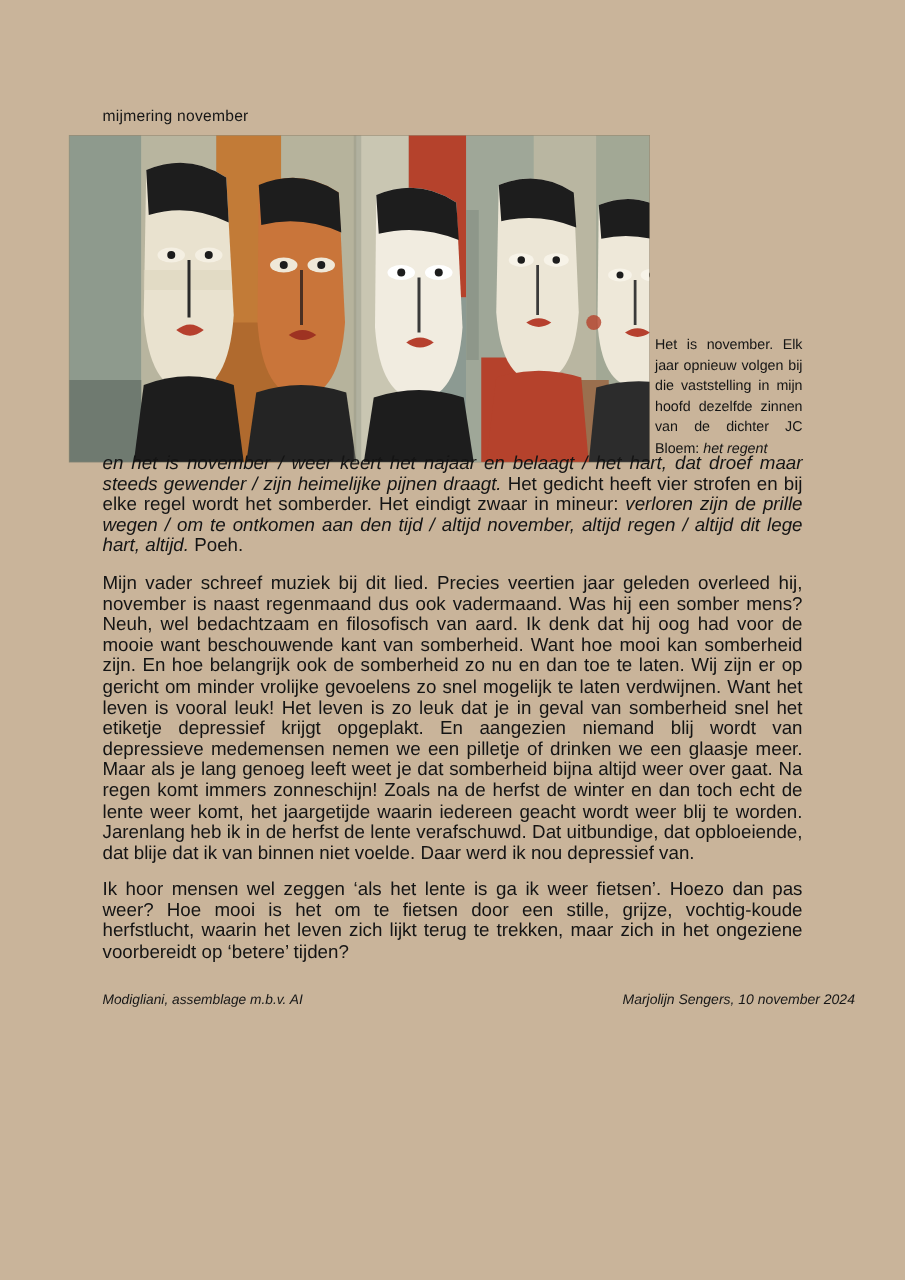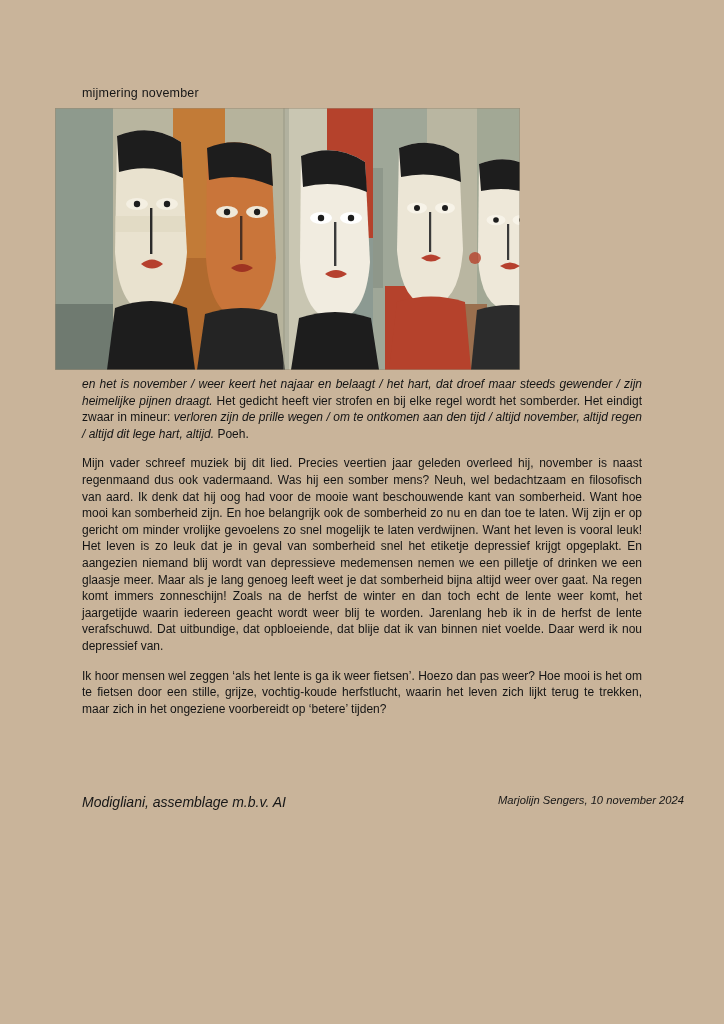--- a/index.html
+++ b/index.html
@@ -50,38 +50,38 @@
     text-align: justify;
     text-justify: inter-word;
     color: #141414;
   }
   .intro .ital {
     font-style: italic;
   }
   .body-text {
     position: absolute;
     left: 82px;
-    top: 376px;
+    top: 363px;
     width: 560px;
-    font-size: 12px;
+    font-size: 15px;
     line-height: 16.6px;
     text-align: justify;
     text-justify: inter-word;
     color: #141414;
   }
   .para {
     margin: 0 0 13px 0;
   }
   .para:last-child { margin-bottom: 4px; }
   .ital { font-style: italic; }
   .footer-left {
     position: absolute;
     left: 82px;
     top: 794px;
-    font-size: 14px;
+    font-size: 11px;
     font-style: italic;
     color: #161616;
     text-align: center;
   }
   .footer-right {
     position: absolute;
     left: 466px;
     top: 794px;
     font-size: 11.2px;
     font-style: italic;
@@ -167,20 +167,23 @@
       <path d="M445 158 q10 -7 20 0 q-10 7 -20 0 z" fill="#b6402e"></path>
       <path d="M422 202 q34 -10 68 0 l6 60 l-80 0 z" fill="#2c2c2c"></path>
 
       <rect x="318" y="60" width="10" height="120" fill="#7f8a80" opacity="0.55"></rect>
       <rect x="228" y="0" width="6" height="262" fill="#8e9183" opacity="0.4"></rect>
       <circle cx="420" cy="150" r="6" fill="#b5422c" opacity="0.8"></circle>
       <rect x="0" y="0" width="465" height="262" fill="none" stroke="#9a8a72" stroke-width="1"></rect>
     </svg>
   </div>
 
+  <div class="intro">
+    <span>Het is november. Elk jaar opnieuw volgen bij die vaststelling in mijn hoofd dezelfde zinnen van de dichter JC Bloem: </span><span class="ital">het regent</span>
+  </div>
 
   <div class="body-text">
     <p class="para">
       <span class="ital">en het is november / weer keert het najaar en belaagt / het hart, dat droef maar steeds gewender / zijn heimelijke pijnen draagt.</span><span> Het gedicht heeft vier strofen en bij elke regel wordt het somberder. Het eindigt zwaar in mineur: </span><span class="ital">verloren zijn de prille wegen / om te ontkomen aan den tijd / altijd november, altijd regen / altijd dit lege hart, altijd.</span><span> Poeh.</span>
     </p>
     <p class="para">Mijn vader schreef muziek bij dit lied. Precies veertien jaar geleden overleed hij, november is naast regenmaand dus ook vadermaand. Was hij een somber mens? Neuh, wel bedachtzaam en filosofisch van aard. Ik denk dat hij oog had voor de mooie want beschouwende kant van somberheid. Want hoe mooi kan somberheid zijn. En hoe belangrijk ook de somberheid zo nu en dan toe te laten. Wij zijn er op gericht om minder vrolijke gevoelens zo snel mogelijk te laten verdwijnen. Want het leven is vooral leuk! Het leven is zo leuk dat je in geval van somberheid snel het etiketje depressief krijgt opgeplakt. En aangezien niemand blij wordt van depressieve medemensen nemen we een pilletje of drinken we een glaasje meer. Maar als je lang genoeg leeft weet je dat somberheid bijna altijd weer over gaat. Na regen komt immers zonneschijn! Zoals na de herfst de winter en dan toch echt de lente weer komt, het jaargetijde waarin iedereen geacht wordt weer blij te worden. Jarenlang heb ik in de herfst de lente verafschuwd. Dat uitbundige, dat opbloeiende, dat blije dat ik van binnen niet voelde. Daar werd ik nou depressief van.</p>
     <p class="para">Ik hoor mensen wel zeggen ‘als het lente is ga ik weer fietsen’. Hoezo dan pas weer? Hoe mooi is het om te fietsen door een stille, grijze, vochtig-koude herfstlucht, waarin het leven zich lijkt terug te trekken, maar zich in het ongeziene voorbereidt op ‘betere’ tijden?</p>
   </div>
 
   <div class="footer-left">Modigliani, assemblage m.b.v. AI</div>

